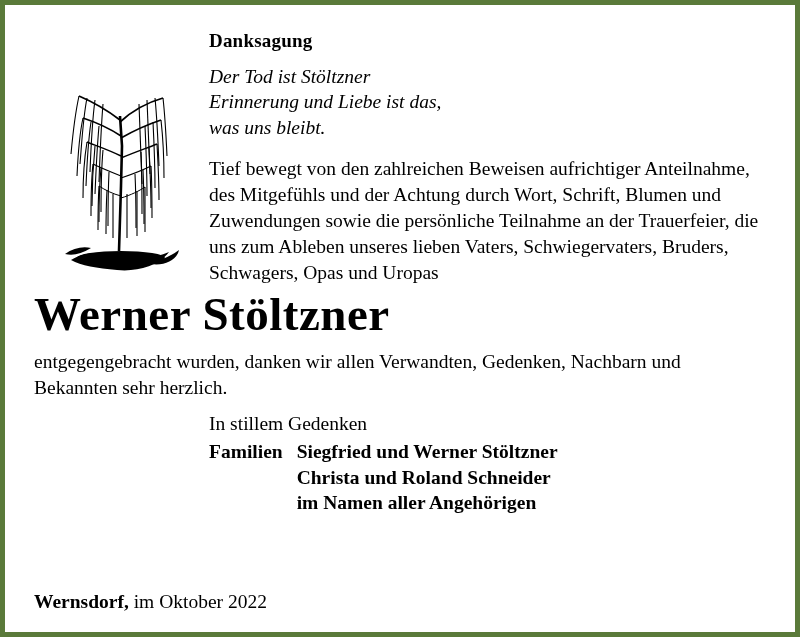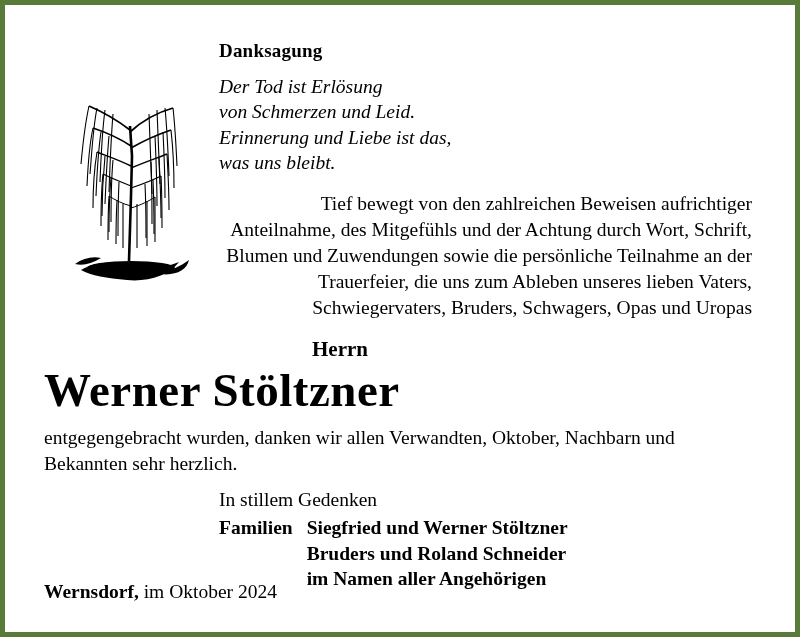--- a/index.html
+++ b/index.html
@@ -12,21 +12,21 @@
     background: #ffffff;
     font-family: "Liberation Serif", serif;
     color: #000000;
     overflow: hidden;
   }
   .notice {
     box-sizing: border-box;
     width: 800px;
     height: 637px;
     border: 5px solid #5a7a3a;
-    padding: 20px;
+    padding: 10px;
     background: #ffffff;
   }
   .inner {
     box-sizing: border-box;
     width: 100%;
     height: 100%;
     border: 1px solid #ffffff;
     padding: 14px 18px 10px 18px;
     position: relative;
   }
@@ -57,21 +57,21 @@
     line-height: 1.30;
     margin: 0 0 16px 0;
   }
   .poem div {
     white-space: nowrap;
   }
   .body-text {
     font-size: 19.5px;
     line-height: 1.33;
     margin: 0;
-    text-align: right;
+    text-align: left;
   }
   .herrn {
     text-align: center;
     font-weight: bold;
     font-size: 21px;
     margin: 16px 0 2px 0;
     padding-right: 120px;
   }
   .name {
     text-align: left;
@@ -183,43 +183,41 @@
               <path d="M18 218 C26 212 36 210 44 212 C34 218 26 220 18 218 Z"></path>
               <path d="M104 228 C114 224 124 220 132 214 C130 224 118 230 104 228 Z"></path>
             </g>
           </svg>
         </span>
       </div>
 
       <div class="text-col">
         <div class="heading">Danksagung</div>
         <div class="poem">
-          <div>Der Tod ist Erlösung</div>
-          <div>von Schmerzen und Leid.</div>
+          <div>Der Tod ist Stöltzner</div>
           <div>Erinnerung und Liebe ist das,</div>
           <div>was uns bleibt.</div>
         </div>
         <p class="body-text">Tief bewegt von den zahlreichen Beweisen aufrichtiger Anteilnahme, des Mitgefühls und der Achtung durch Wort, Schrift, Blumen und Zuwendungen sowie die persönliche Teilnahme an der Trauerfeier, die uns zum Ableben unseres lieben Vaters, Schwiegervaters, Bruders, Schwagers, Opas und Uropas</p>
       </div>
     </div>
 
-    <div class="herrn">Herrn</div>
     <div class="name">Werner Stöltzner</div>
 
-    <p class="para">entgegengebracht wurden, danken wir allen Verwandten, Oktober, Nachbarn und Bekannten sehr herzlich.</p>
+    <p class="para">entgegengebracht wurden, danken wir allen Verwandten, Gedenken, Nachbarn und Bekannten sehr herzlich.</p>
 
     <div class="gedenken">In stillem Gedenken</div>
 
     <div class="families">
       <div class="label">Familien</div>
       <div class="list">
         <div>Siegfried und Werner Stöltzner</div>
-        <div>Bruders und Roland Schneider</div>
+        <div>Christa und Roland Schneider</div>
         <div>im Namen aller Angehörigen</div>
       </div>
     </div>
 
     <div class="footer">
-      <b>Wernsdorf,</b><span> im Oktober 2024</span>
+      <b>Wernsdorf,</b><span> im Oktober 2022</span>
     </div>
 
   </div>
 </div>
 
 </body></html>

